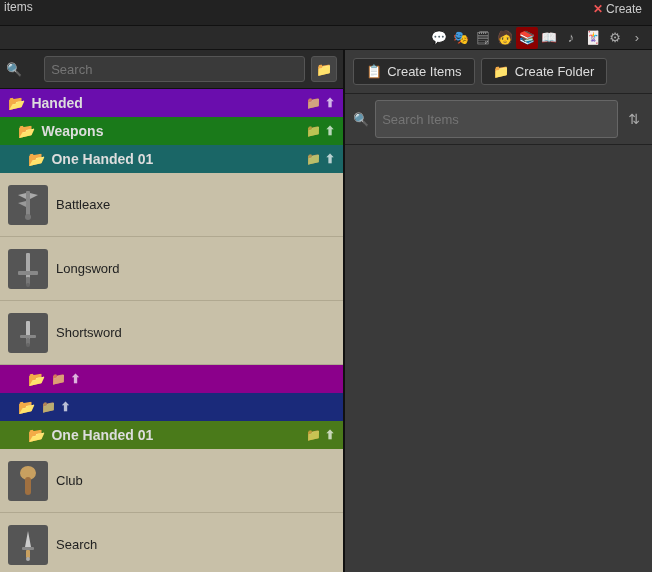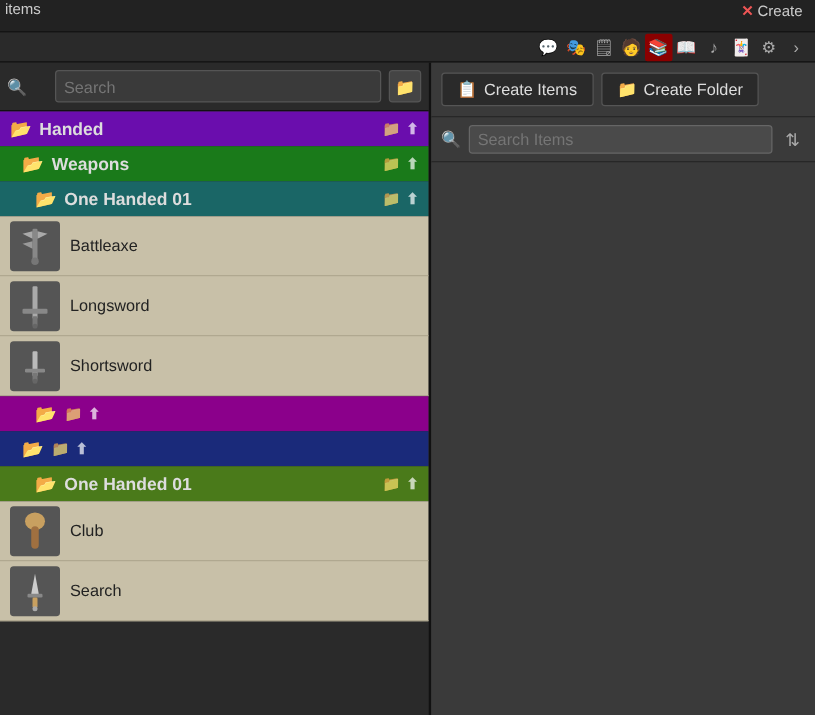--- a/index.html
+++ b/index.html
@@ -153,21 +153,21 @@
     .item-list {
       background: #c8c0a8;
     }
     .item-row {
       display: flex;
       align-items: center;
       padding: 4px 8px;
       gap: 8px;
       border-bottom: 1px solid #b0a890;
       cursor: pointer;
-      height: 48px;
+      height: 64px;
     }
     .item-thumb {
       width: 40px;
       height: 40px;
       background: #555;
       border-radius: 3px;
       display: flex;
       align-items: center;
       justify-content: center;
       overflow: hidden;
@@ -221,21 +221,21 @@
     .right-search-icon { color: #aaa; font-size: 13px; }
     .right-search-input {
       flex: 1;
       background: #4a4a4a;
       border: 1px solid #666;
       color: #ddd;
       padding: 3px 6px;
       font-size: 13px;
       border-radius: 3px;
       outline: none;
-      height: 23px;
+      height: 38px;
     }
     .sort-icon-btn {
       color: #aaa;
       font-size: 14px;
       cursor: pointer;
       padding: 2px 4px;
     }
 
     .right-content {
       flex: 1;

